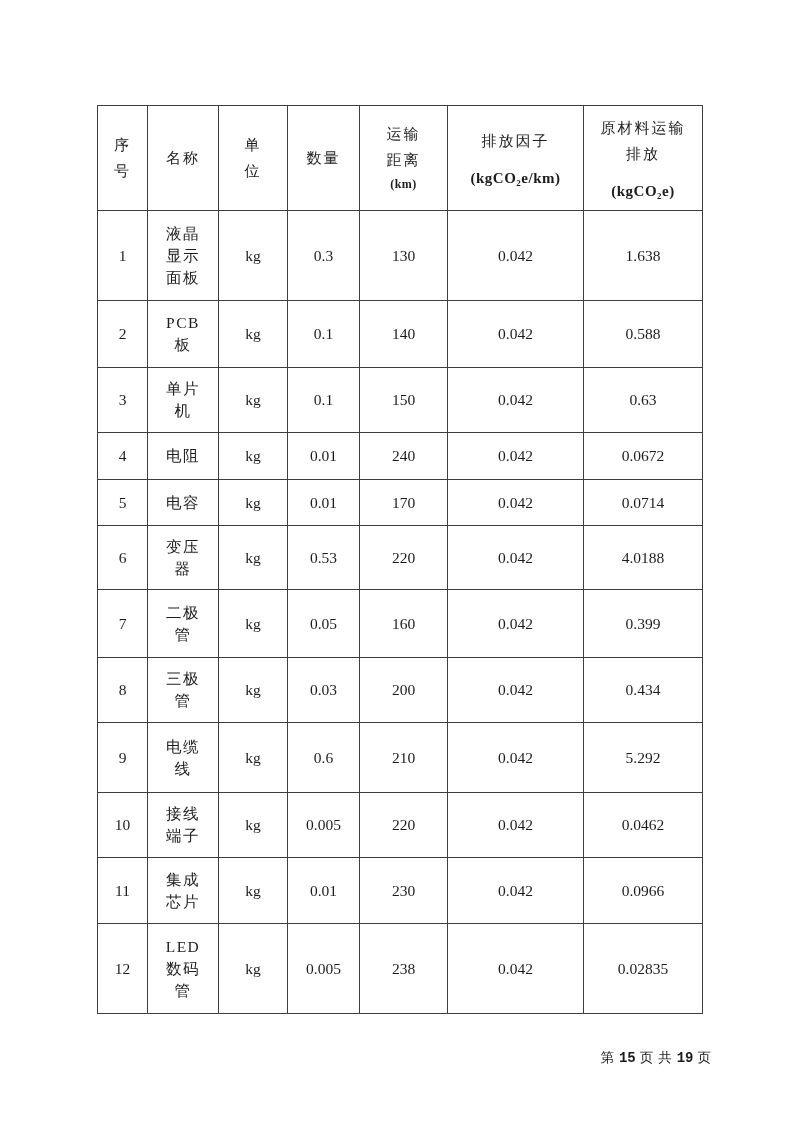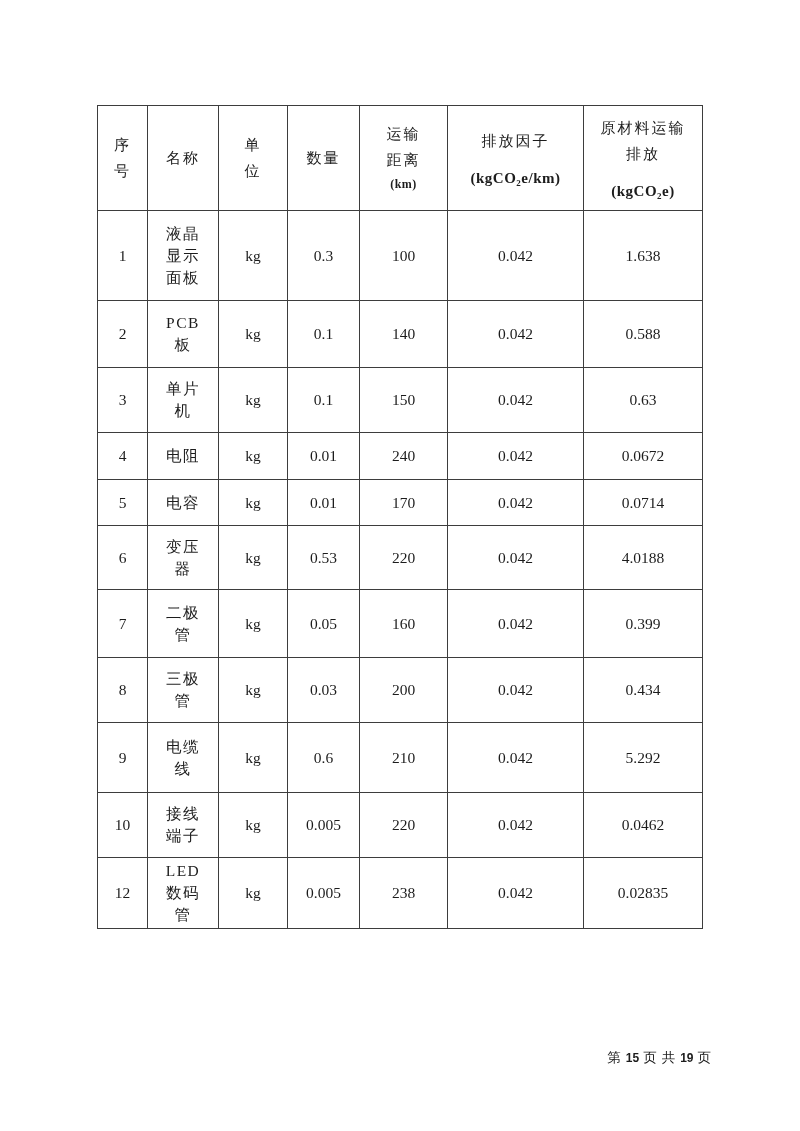--- a/index.html
+++ b/index.html
@@ -80,23 +80,23 @@
     position: absolute;
     top: 1049px;
     right: 86px;
     font-size: 13.5px;
     letter-spacing: 1px;
     color: #1c1c1c;
     white-space: nowrap;
   }
   .page-footer span { margin: 0 2px; }
   .page-footer .num {
-    font-family: Liberation Sans, sans-serif;
+    font-family: Liberation Mono, monospace;
     font-weight: bold;
-    font-size: 12px;
+    font-size: 14px;
     letter-spacing: 0;
   }
 </style>
 </head>
 <body>
 
 <table class="doc-table">
   <colgroup>
     <col class="c-no">
       <col class="c-name">
@@ -143,21 +143,21 @@
     </tr>
   </thead>
   <tbody id="tbody">
       <tr>
         <td>1</td>
         <td>液晶
 显示
 面板</td>
         <td>kg</td>
         <td>0.3</td>
-        <td>100</td>
+        <td>130</td>
         <td>0.042</td>
         <td>1.638</td>
       </tr>
       <tr>
         <td>2</td>
         <td>PCB
 板</td>
         <td>kg</td>
         <td>0.1</td>
         <td>140</td>
@@ -234,20 +234,30 @@
       </tr>
       <tr>
         <td>10</td>
         <td>接线
 端子</td>
         <td>kg</td>
         <td>0.005</td>
         <td>220</td>
         <td>0.042</td>
         <td>0.0462</td>
+      </tr>
+      <tr>
+        <td>11</td>
+        <td>集成
+芯片</td>
+        <td>kg</td>
+        <td>0.01</td>
+        <td>230</td>
+        <td>0.042</td>
+        <td>0.0966</td>
       </tr>
       <tr>
         <td>12</td>
         <td>LED
 数码
 管</td>
         <td>kg</td>
         <td>0.005</td>
         <td>238</td>
         <td>0.042</td>

